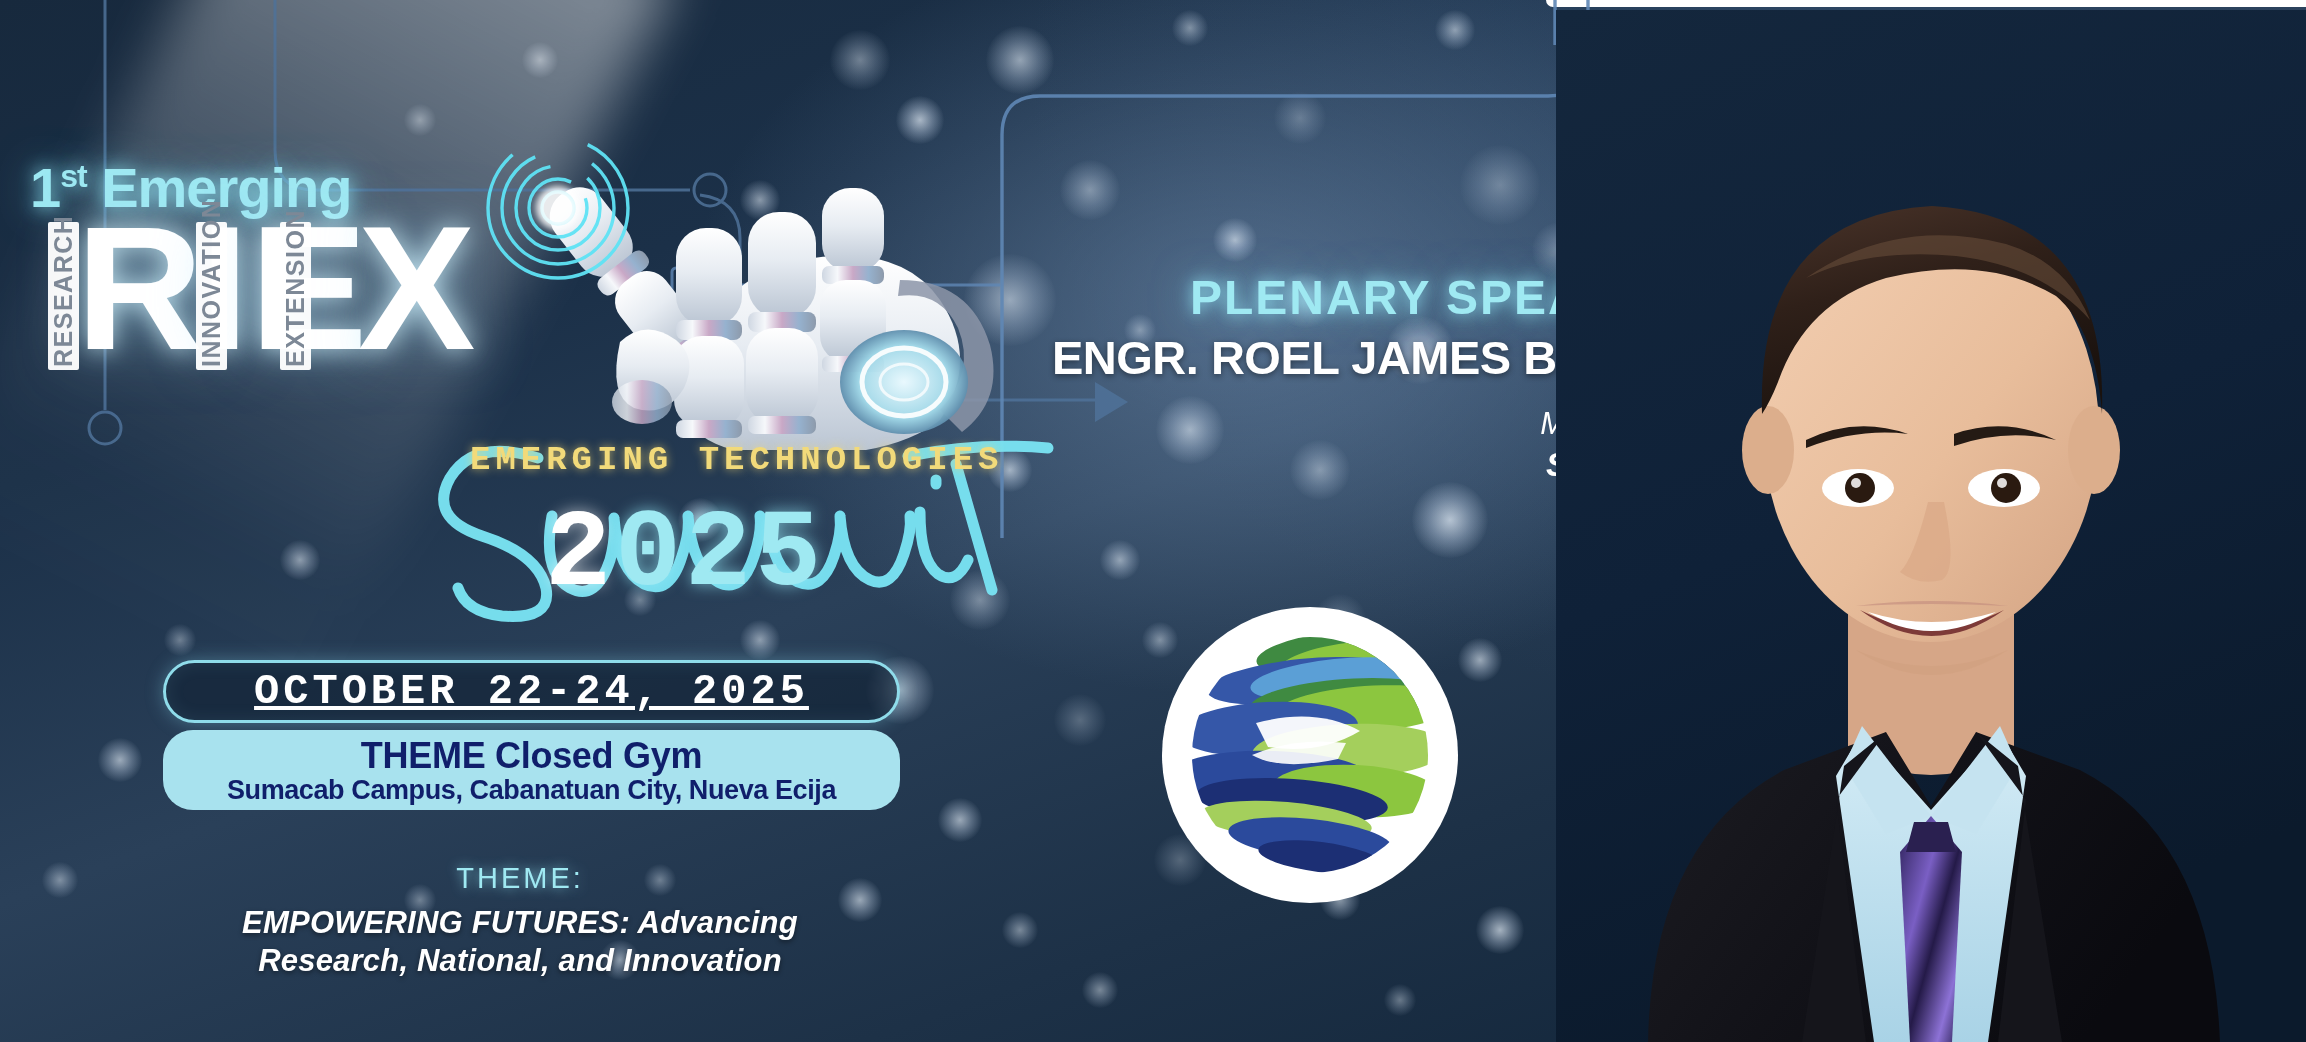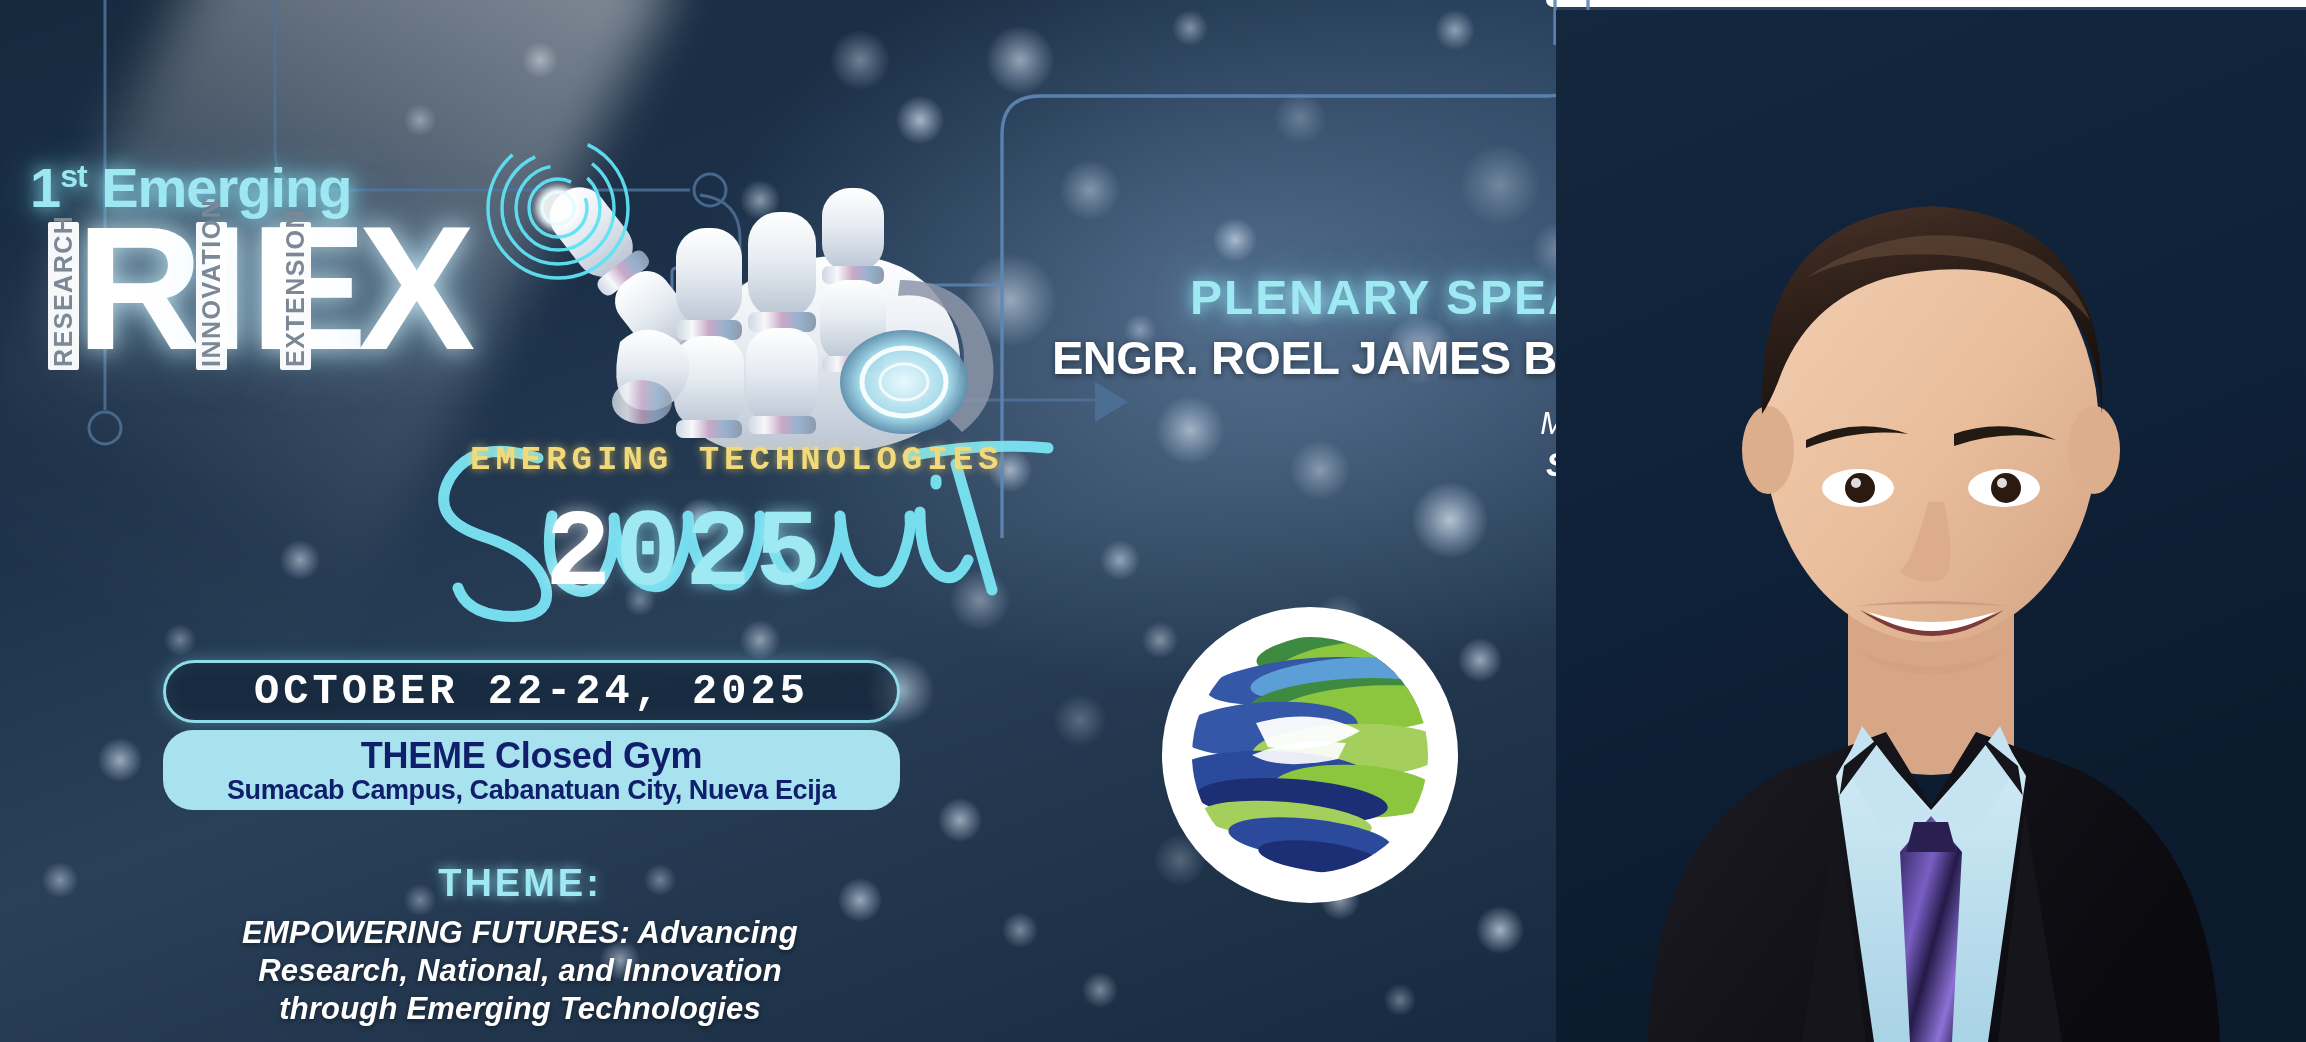--- a/index.html
+++ b/index.html
@@ -107,38 +107,39 @@
     width:737px; height:63px;
     border:3px solid #8fdcea; border-radius:34px;
     background:rgba(20,36,56,.72);
     display:flex; align-items:center; justify-content:center;
     box-shadow:0 0 18px rgba(140,220,240,.35), inset 0 0 18px rgba(140,220,240,.10);
   }
   #date-text {
     font-family:"Liberation Mono", monospace;
     font-size:42px; font-weight:bold; letter-spacing:4px;
     color:#ffffff;
+    text-decoration:underline;
   }
 
   
   #venue-pill {
     position:absolute; left:163px; top:730px;
     width:737px; height:80px;
     border-radius:30px;
     background:#a8e2ee;
     display:flex; flex-direction:column; align-items:center; justify-content:center;
     padding-top:2px;
   }
   #venue-title { font-size:36px; font-weight:bold; color:#101f6b; letter-spacing:-.3px; line-height:1.05; }
   #venue-sub   { font-size:27px; font-weight:bold; color:#101f6b; letter-spacing:-.4px; line-height:1.1; margin-top:1px; }
 
   
   #theme-block { position:absolute; left:100px; top:862px; width:840px; text-align:center; }
   #theme-label {
-    font-size:38px; font-weight:bold; letter-spacing:3px; color:#9fe9f2;
+    font-size:29px; font-weight:normal; letter-spacing:3px; color:#9fe9f2;
     text-shadow:0 0 12px rgba(150,235,250,.8);
   }
   #theme-text {
     margin-top:9px; font-size:31px; font-weight:bold; font-style:italic;
     color:#ffffff; line-height:1.22; letter-spacing:.2px;
     text-shadow:0 2px 5px rgba(0,0,0,.45);
   }
 
   
   #plenary-label {
@@ -389,21 +390,20 @@
   <div id="venue-pill">
     <span id="venue-title">THEME Closed Gym</span>
     <span id="venue-sub">Sumacab Campus, Cabanatuan City, Nueva Ecija</span>
   </div>
 
   <div id="theme-block">
     <div id="theme-label">THEME:</div>
     <div id="theme-text">
       <div>EMPOWERING FUTURES: Advancing</div>
       <div>Research, National, and Innovation</div>
-      <div>through Emerging Technologies</div>
     </div>
   </div>
 
   <div id="plenary-label">PLENARY SPEAKER</div>
   <div id="speaker-name">ENGR. ROEL  JAMES B. SACDALAN</div>
   <div id="speaker-role-block">
     <div id="speaker-role">MANAGER</div>
     <div id="speaker-company">SANGFOR</div>
   </div>
 

